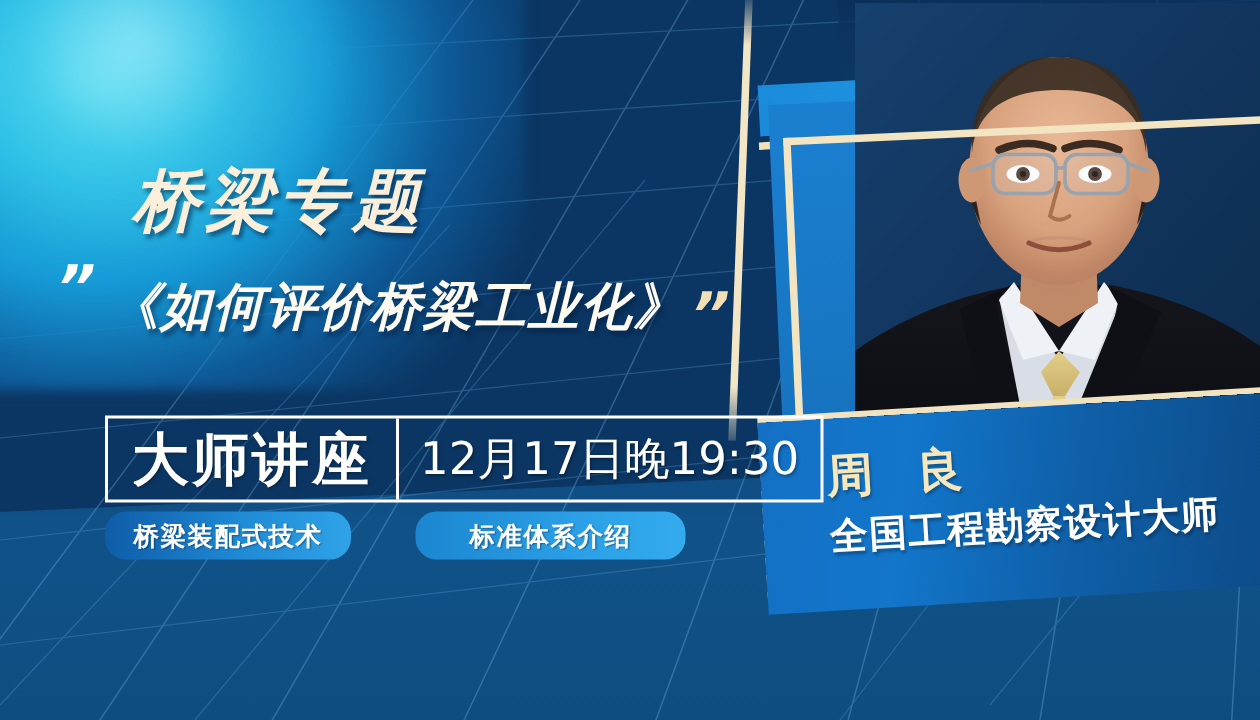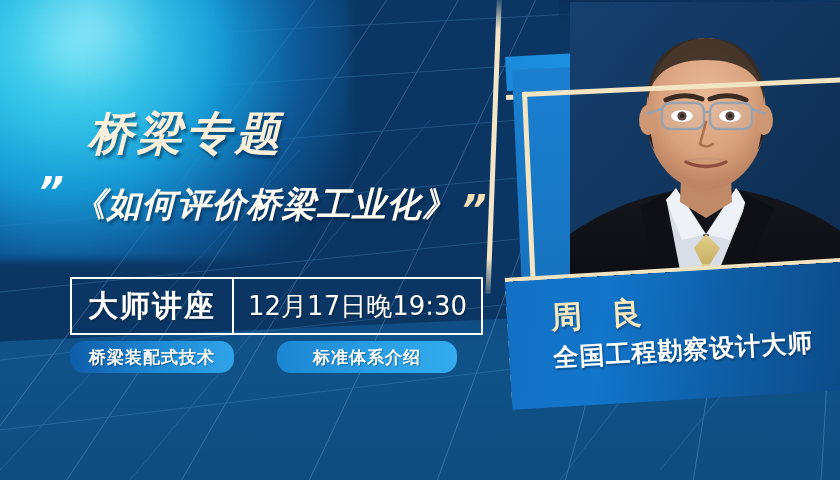--- a/index.html
+++ b/index.html
@@ -127,28 +127,28 @@
     font-family:"DejaVu Sans","Liberation Sans",sans-serif;
   }
 
   
   .lecture-box{
     position:absolute;left:70px;top:277px;height:54px;
     border:2px solid #ffffff;display:flex;align-items:stretch;
   }
   .lecture-label{
     display:flex;align-items:center;padding:0 16px;
-    color:#ffffff;font-size:30px;font-weight:700;letter-spacing:2px;
+    color:#ffffff;font-size:38px;font-weight:700;letter-spacing:2px;
     font-family:"DejaVu Sans","Liberation Sans",sans-serif;
     text-shadow:1px 1px 2px rgba(0,0,0,.35);
   }
   .lecture-div{width:2px;background:#ffffff;}
   .lecture-date{
     display:flex;align-items:center;padding:0 14px;
-    color:#ffffff;font-size:26px;font-weight:400;letter-spacing:0px;
+    color:#ffffff;font-size:30px;font-weight:400;letter-spacing:0px;
     font-family:"DejaVu Sans","Liberation Sans",sans-serif;
     text-shadow:1px 1px 2px rgba(0,0,0,.35);
   }
 
   
   .tag{
     position:absolute;height:32px;display:flex;align-items:center;justify-content:center;
     color:#ffffff;font-size:17px;font-weight:700;letter-spacing:1px;
     font-family:Liberation Serif, serif;
     background:linear-gradient(90deg,#0f5ca8 0%,#1f8ad5 55%,#2fa3e8 100%);

